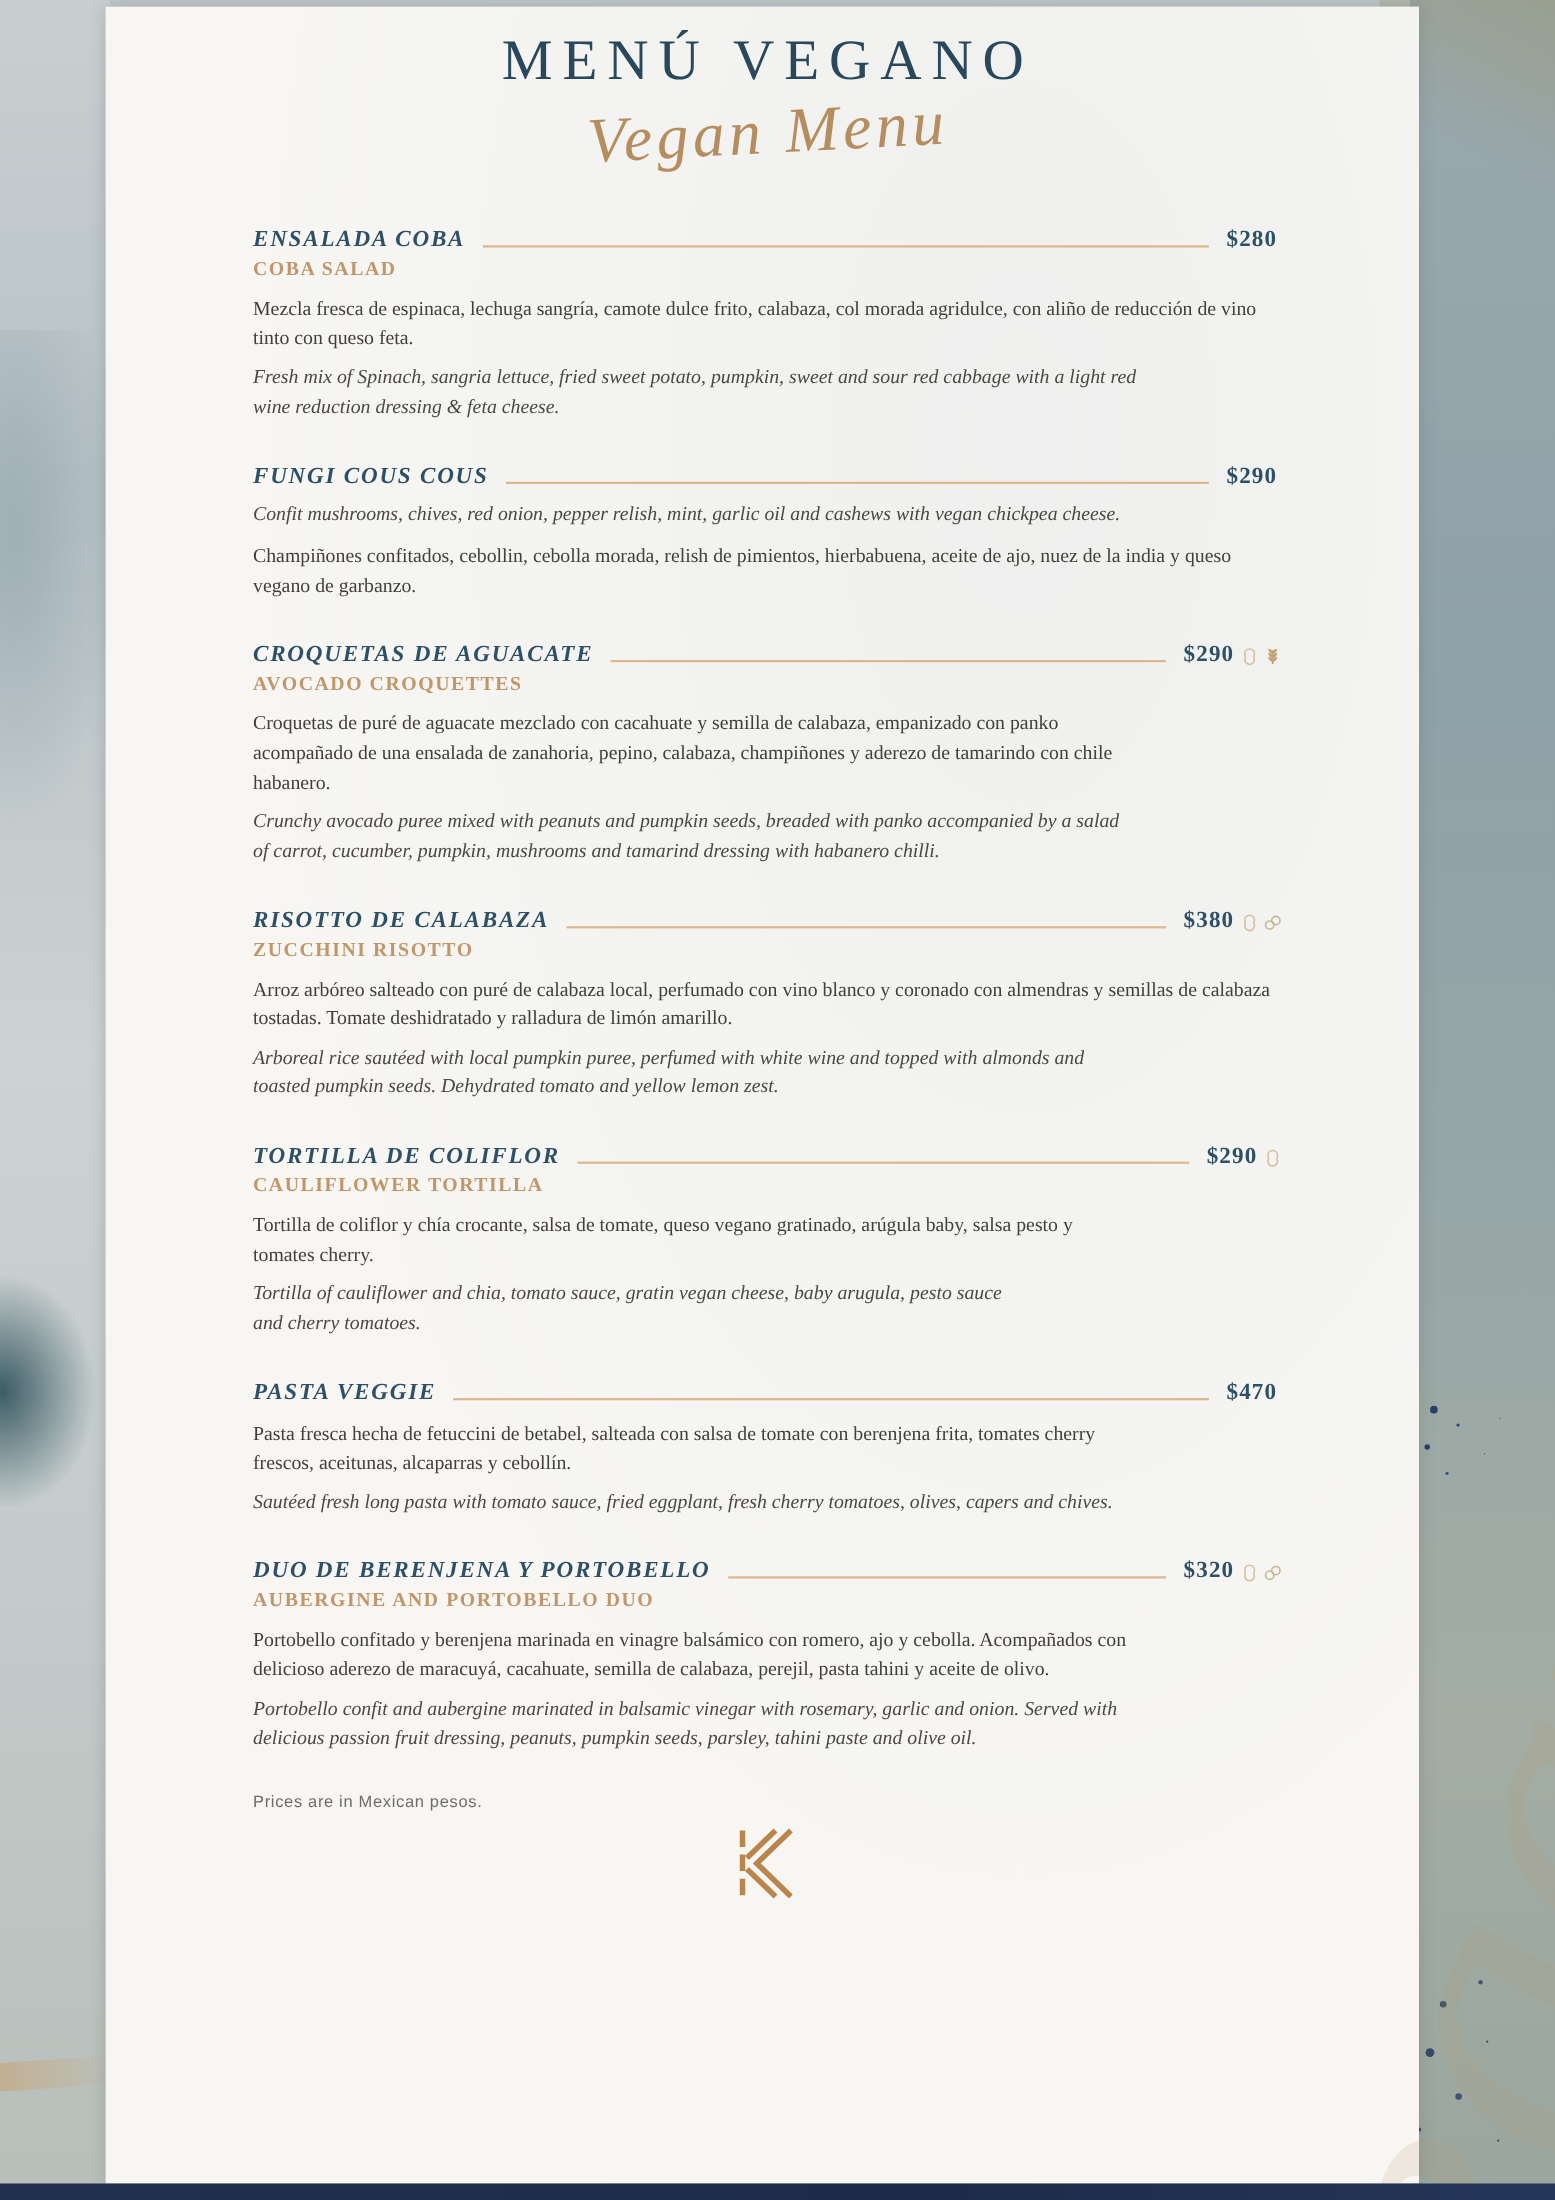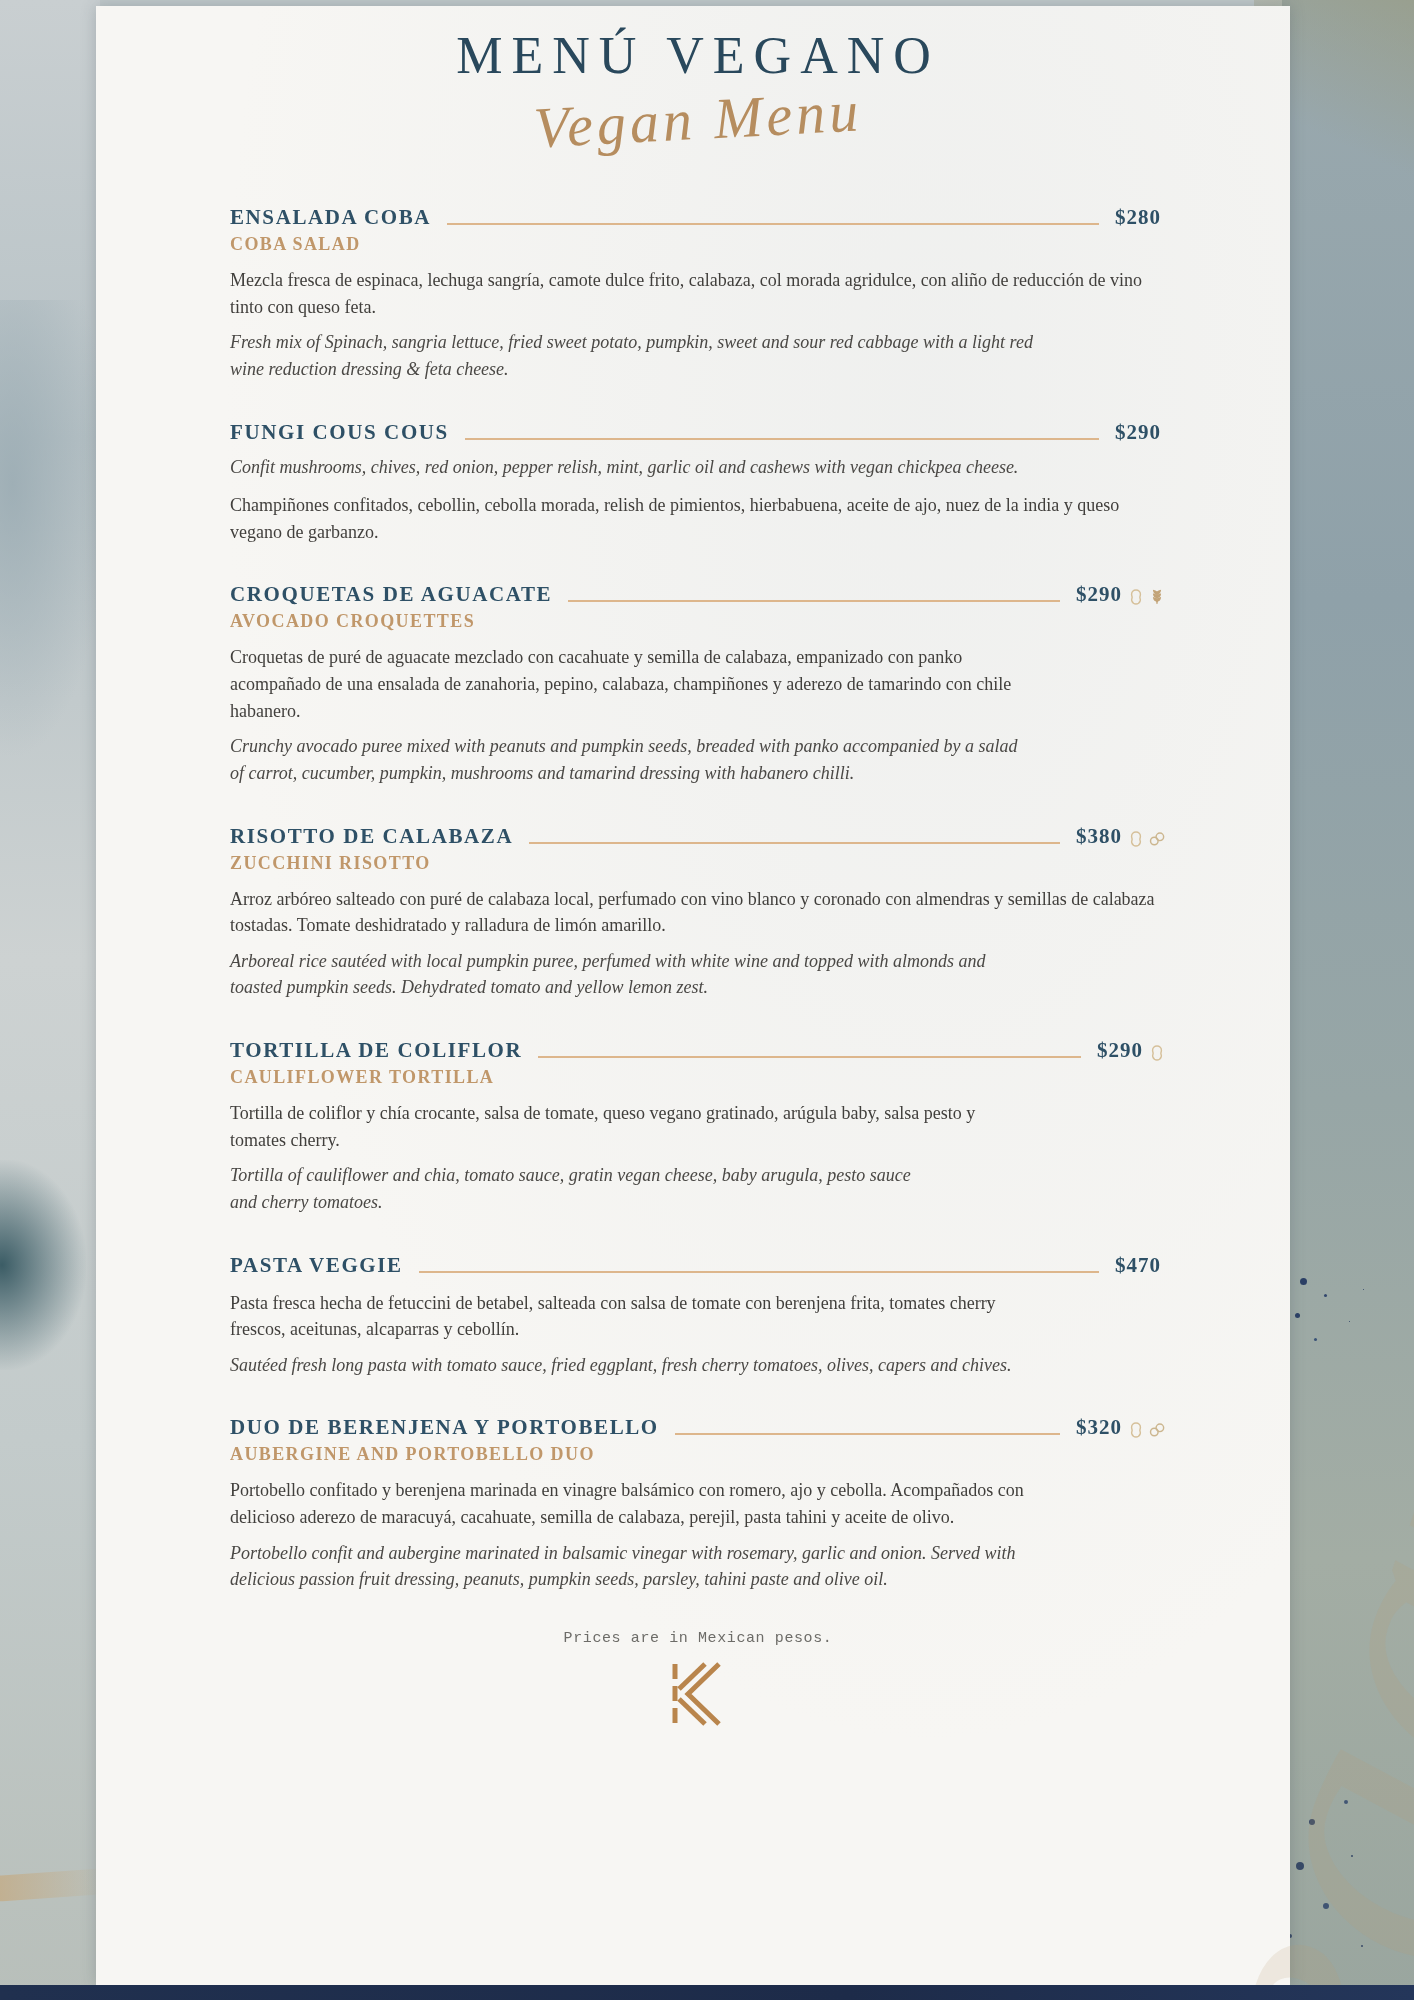--- a/index.html
+++ b/index.html
@@ -86,21 +86,21 @@
     transform:rotate(-3deg);
     margin-top:6px;letter-spacing:4px;
   }
 
   
   .items{margin-top:56px;}
   .item{margin-bottom:37px;}
   .row{display:flex;align-items:flex-end;}
   .name{
     margin:0;font-size:21px;font-weight:700;letter-spacing:1.6px;
-    color:#2e5066;white-space:nowrap;
+    color:#2e5066;white-space:nowrap;font-style:italic;
   }
   .leader{
     flex:1;min-width:36px;height:0;
     border-bottom:2px solid #ddb68c;
     margin:0 16px 5px 16px;
   }
   .price{
     font-size:21px;font-weight:700;letter-spacing:1px;
     color:#2e5066;white-space:nowrap;
   }
@@ -112,23 +112,23 @@
     color:#c0976a;margin-top:4px;
   }
   .desc{margin:12px 0 0 0;font-size:18px;line-height:1.48;color:#413f3c;}
   .desc.en{font-style:italic;color:#4a4845;margin-top:9px;}
   .w-full{max-width:100%;}
   .w-86{max-width:86%;}
   .w-75{max-width:74%;}
 
   
   .footer-note{
-    text-align:center;font-size:15px;color:#6d6c68;
+    font-size:15px;color:#6d6c68;
     letter-spacing:.6px;margin-top:18px;
-    font-family:Liberation Mono, monospace;
+    font-family:Liberation Sans, sans-serif;
   }
   .logo{display:flex;justify-content:center;margin-top:14px;}
 </style>
 </head>
 <body>
 
 <div class="canvas">
 
   <div class="bg-left"></div>
   <div class="bg-left-blotch"></div>

